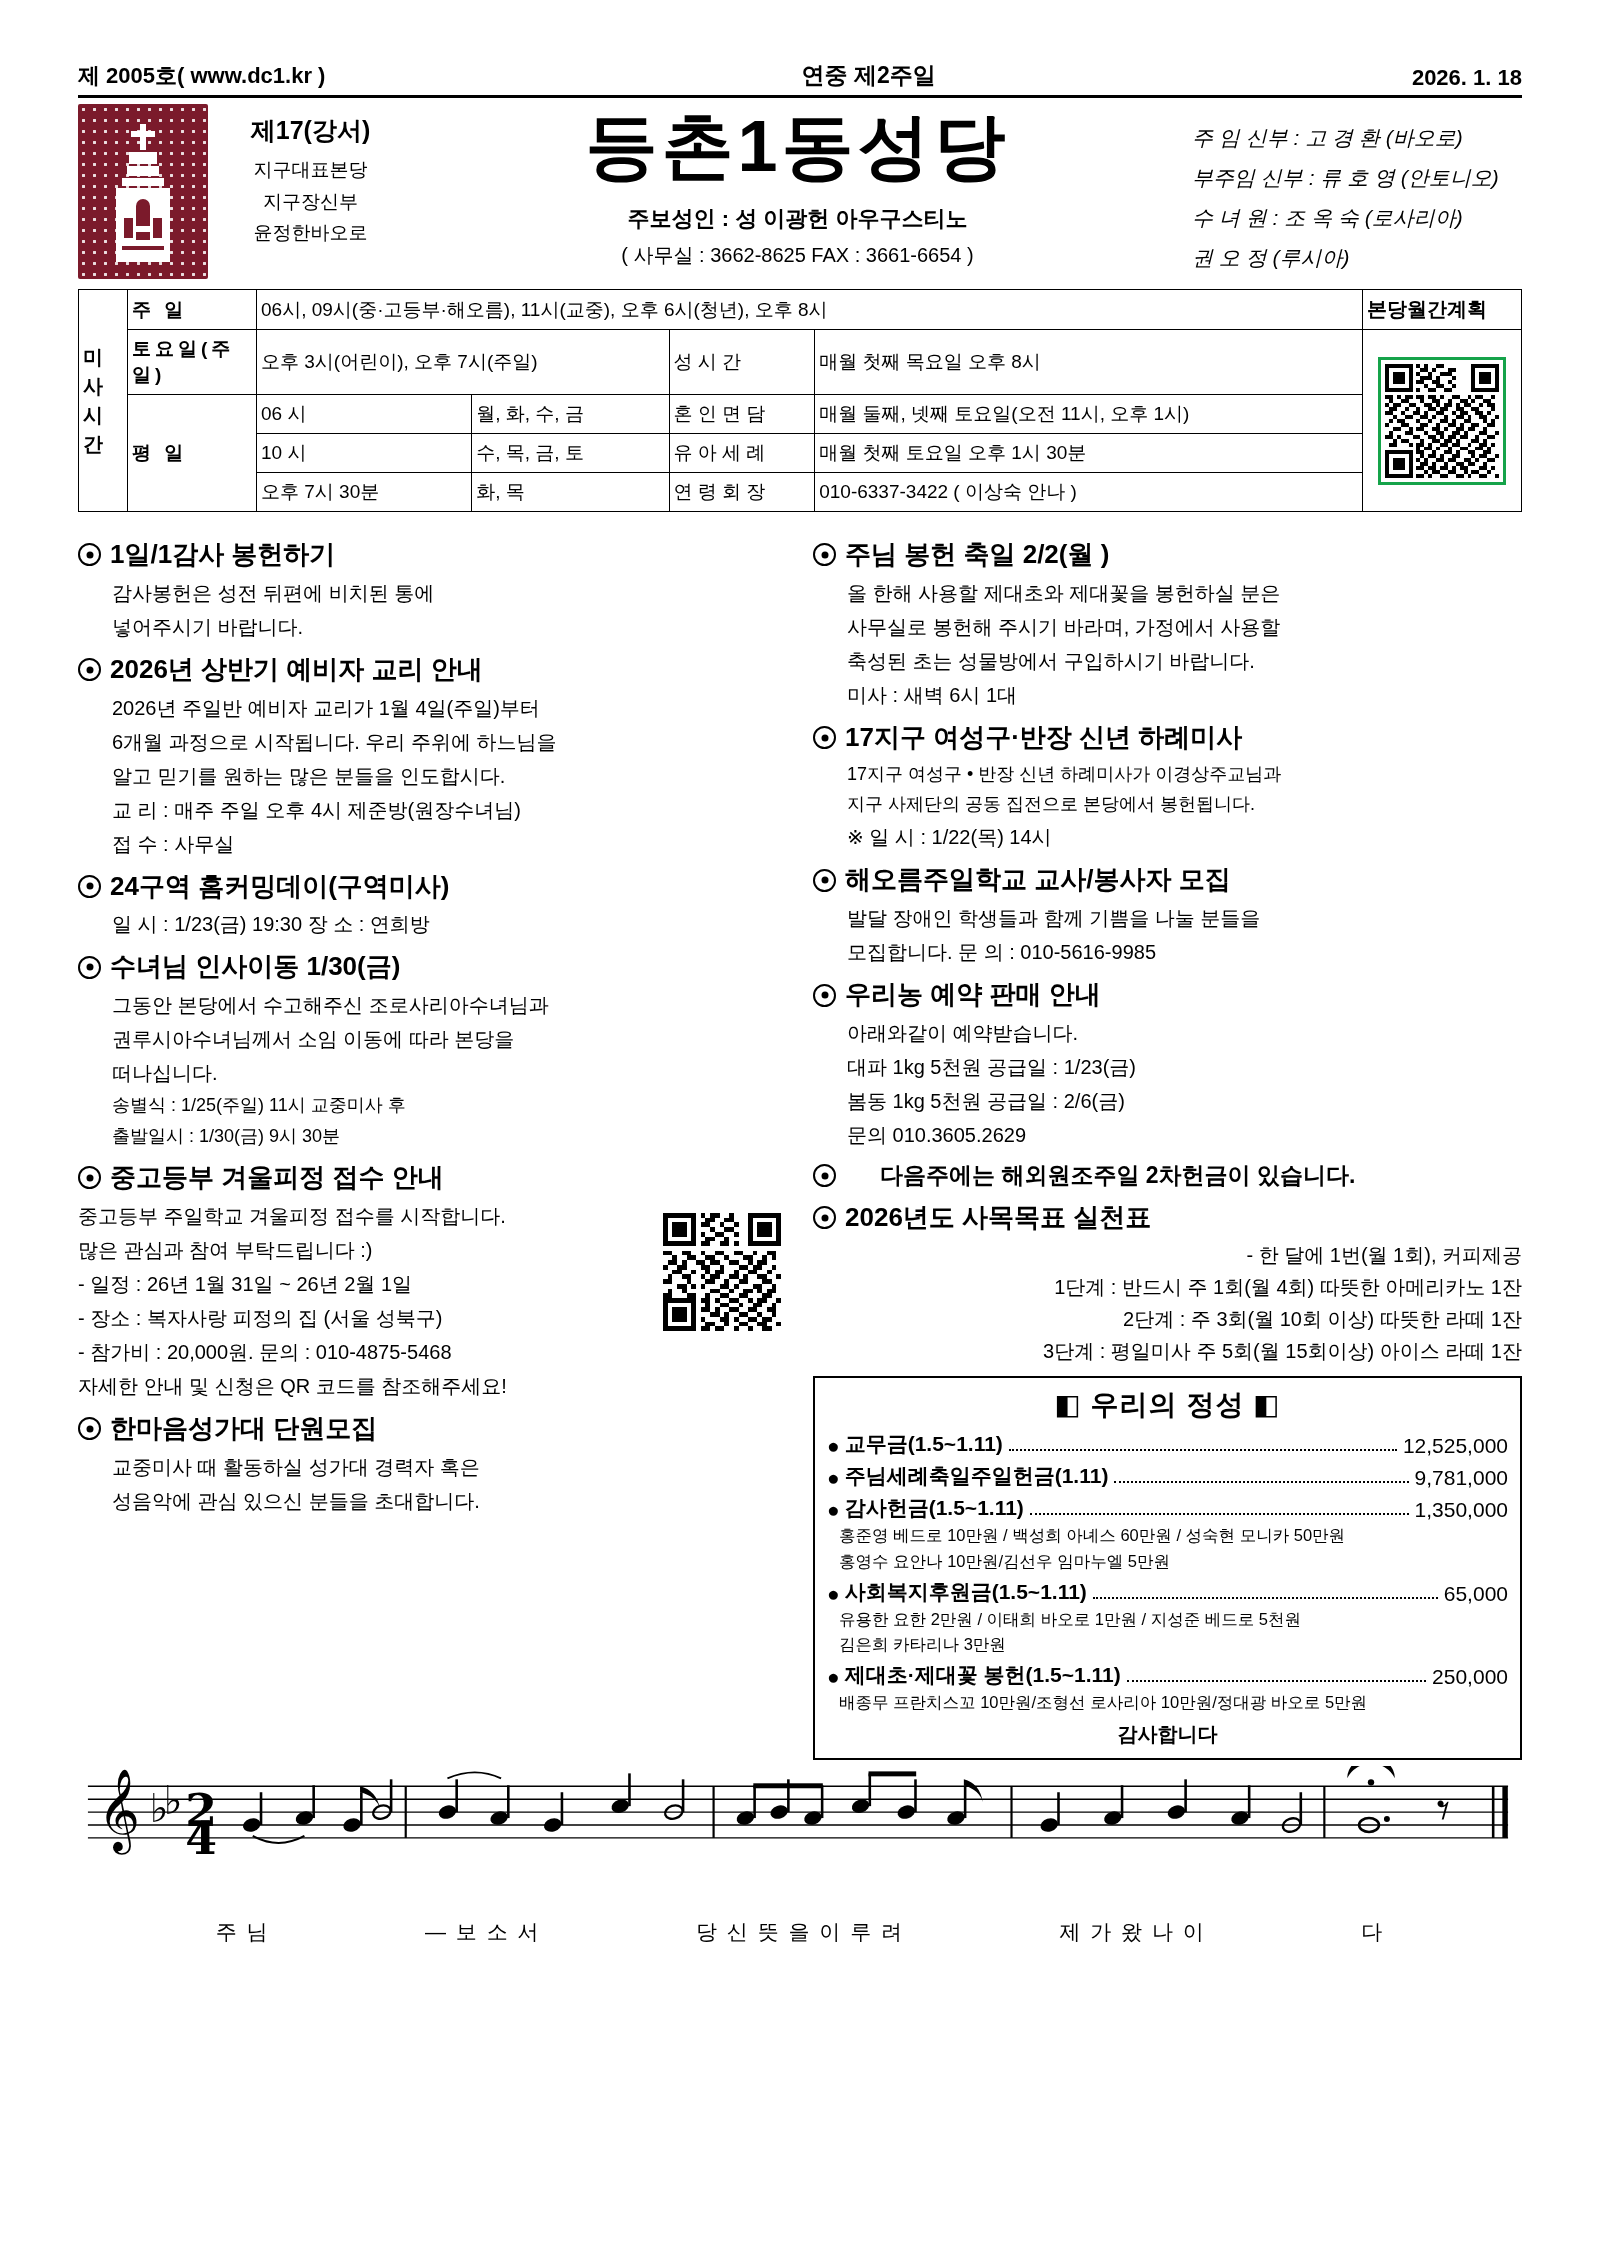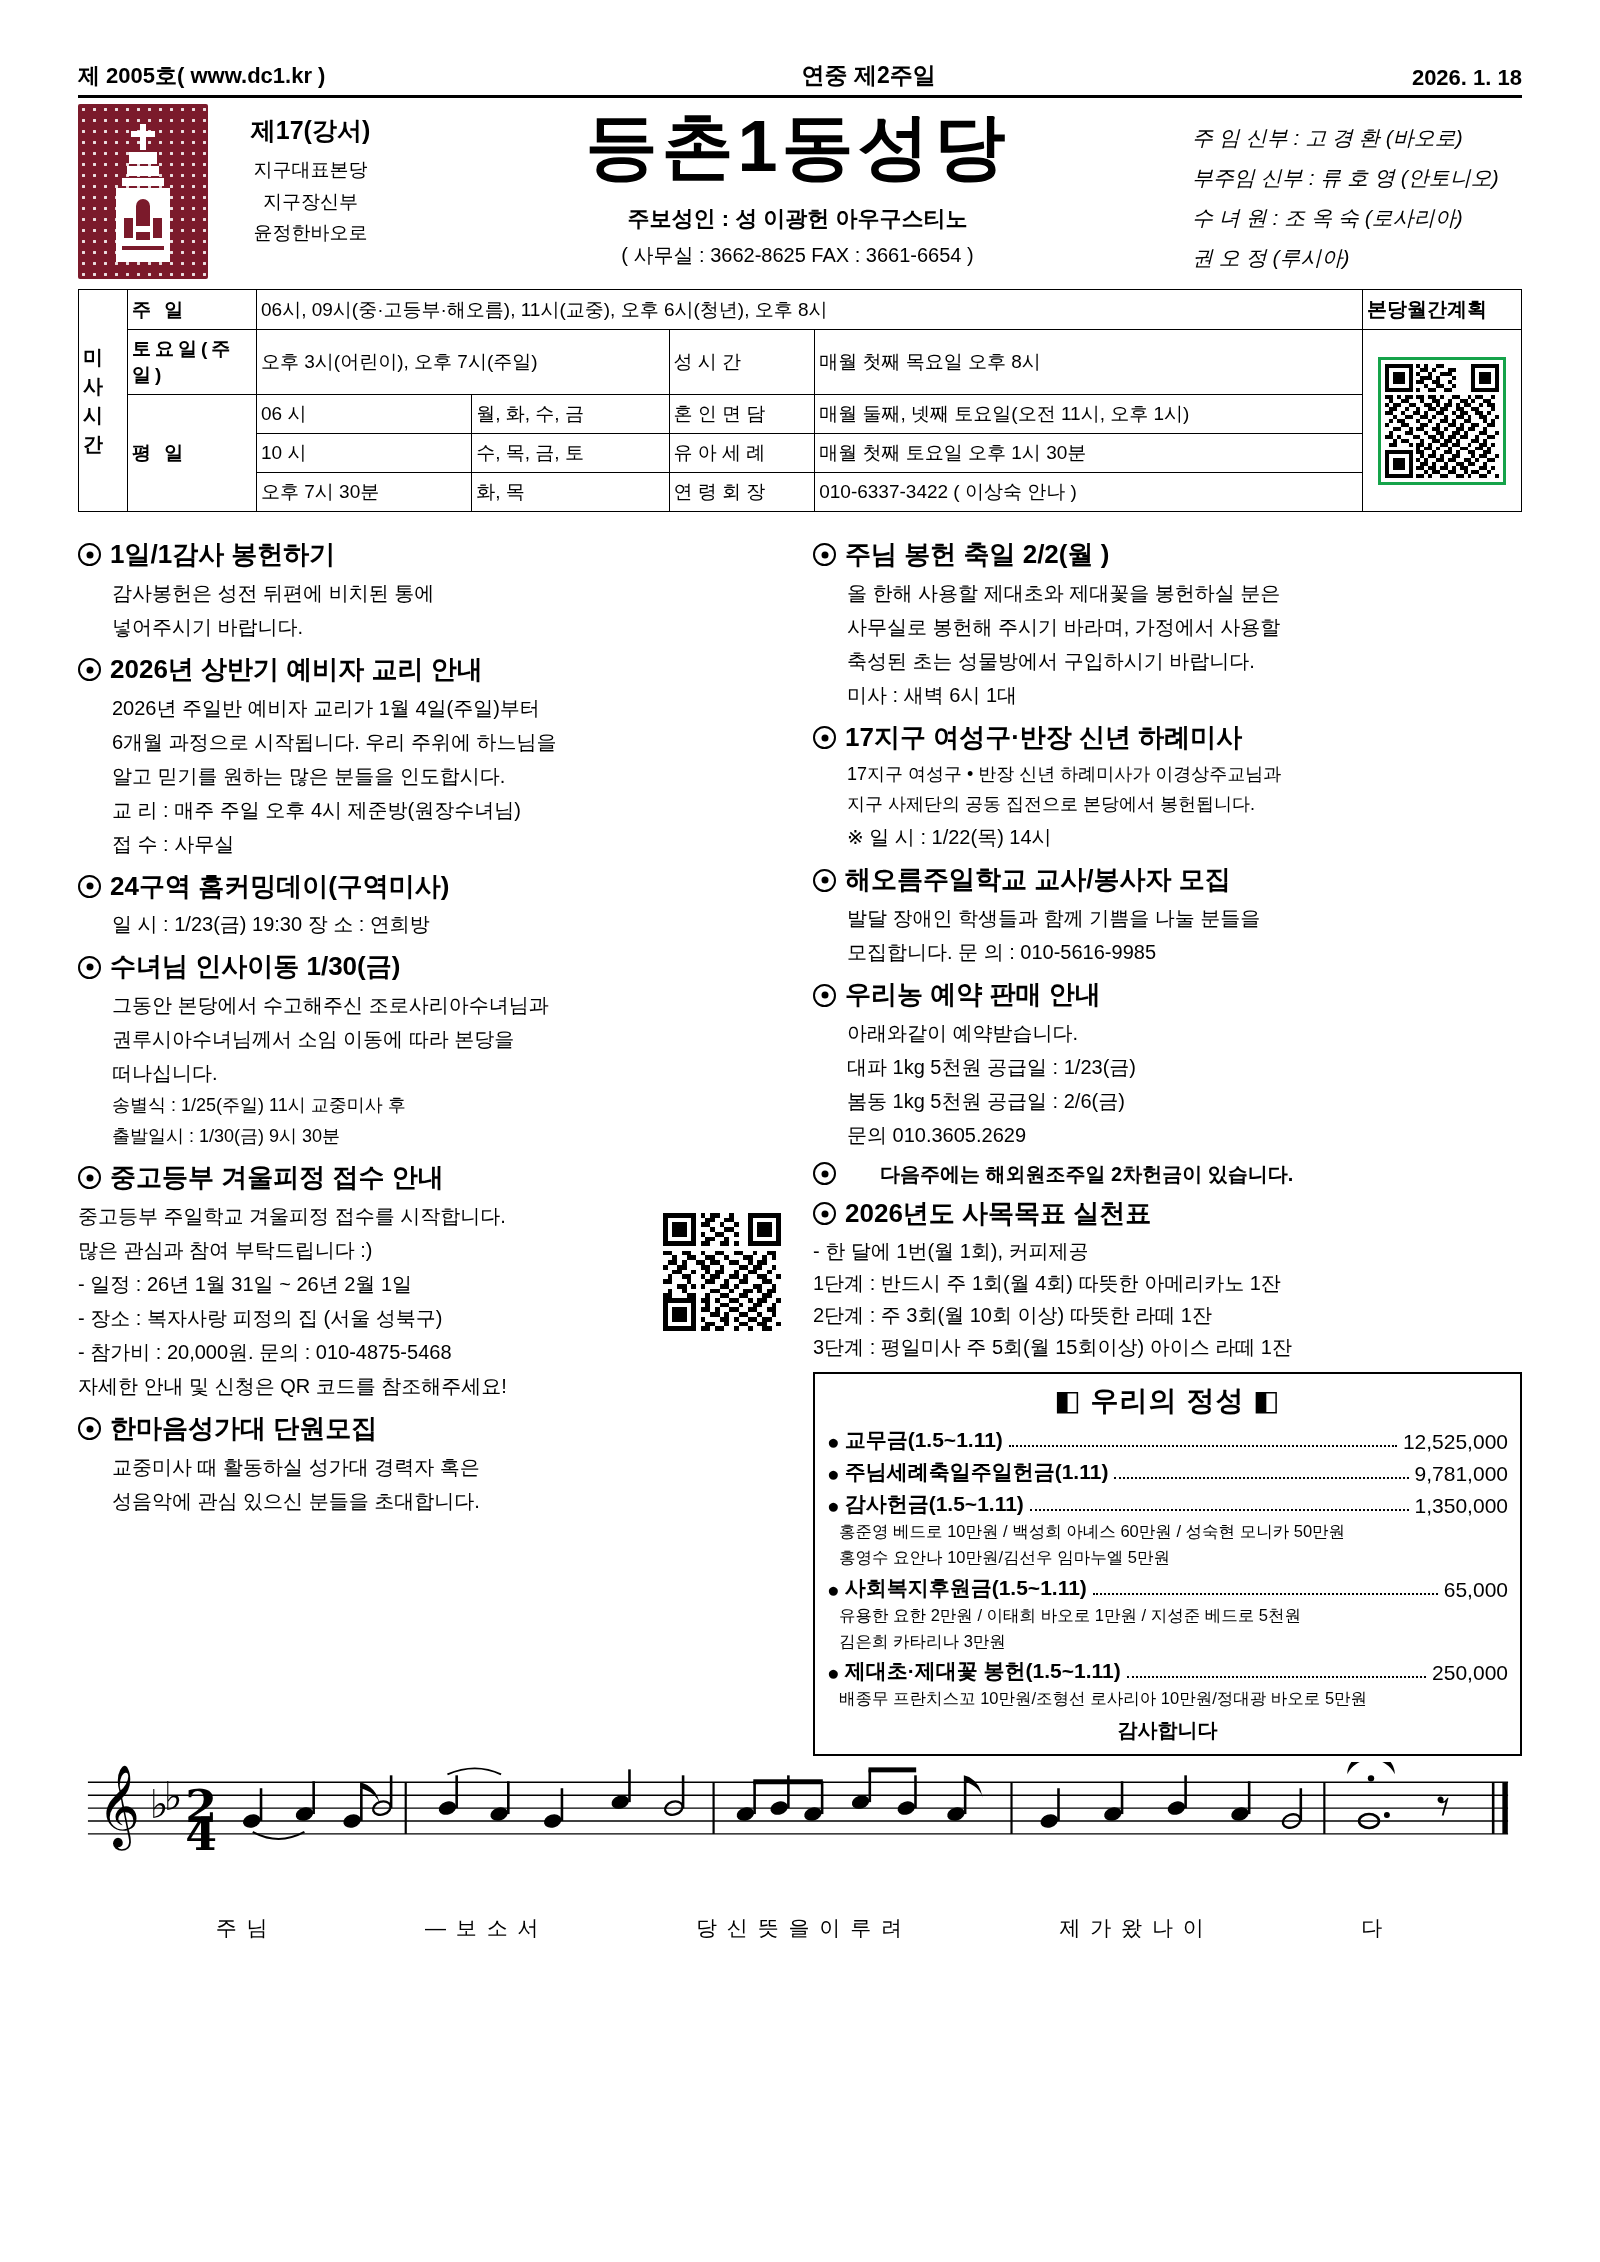--- a/index.html
+++ b/index.html
@@ -47,27 +47,27 @@
   td.qrcell{width:150px;padding:4px;}
   td.plan{font-weight:bold;font-size:20px;}
   .qrbox{width:128px;height:128px;margin:0 auto;border:3px solid #15a34a;box-sizing:border-box;background:#fff;padding:4px;}
   .qrimg{width:100%;height:100%;}
 
   
   .cols{display:flex;gap:26px;margin-top:16px;}
   .col{flex:1 1 0;min-width:0;}
   .item{margin-bottom:4px;}
   h3.head{font-size:26px;font-weight:bold;margin:10px 0 6px 0;display:flex;align-items:center;gap:9px;line-height:1.3;}
-  h3.head.sm{font-size:20px;gap:44px;}
+  h3.head.sm{font-size:23px;gap:44px;}
   .bullet{display:inline-block;width:19px;height:19px;border-radius:50%;border:2.5px solid #000;position:relative;flex:0 0 19px;}
   .bullet::after{content:"";position:absolute;left:50%;top:50%;width:7px;height:7px;background:#000;border-radius:50%;transform:translate(-50%,-50%);}
   p.txt{font-size:20px;line-height:1.55;margin:0 0 3px 0;padding-left:34px;}
   p.txt.nopad{padding-left:0;}
   p.txt.small{font-size:18px;}
-  p.txt.tight{line-height:1.45;}
+  p.txt.tight{line-height:1.45;text-align:right;}
 
   
   .retreat{position:relative;}
   .retreat .qr2{position:absolute;right:6px;top:52px;width:118px;height:118px;background:#fff;}
   .qr2 .qrimg{width:100%;height:100%;}
 
   
   .offering{border:2px solid #000;margin-top:10px;padding:8px 12px 10px 12px;}
   .off-title{text-align:center;font-size:28px;font-weight:bold;margin-bottom:6px;letter-spacing:1px;}
   .off-row{display:flex;align-items:flex-end;font-size:21px;font-weight:bold;margin-top:4px;}

